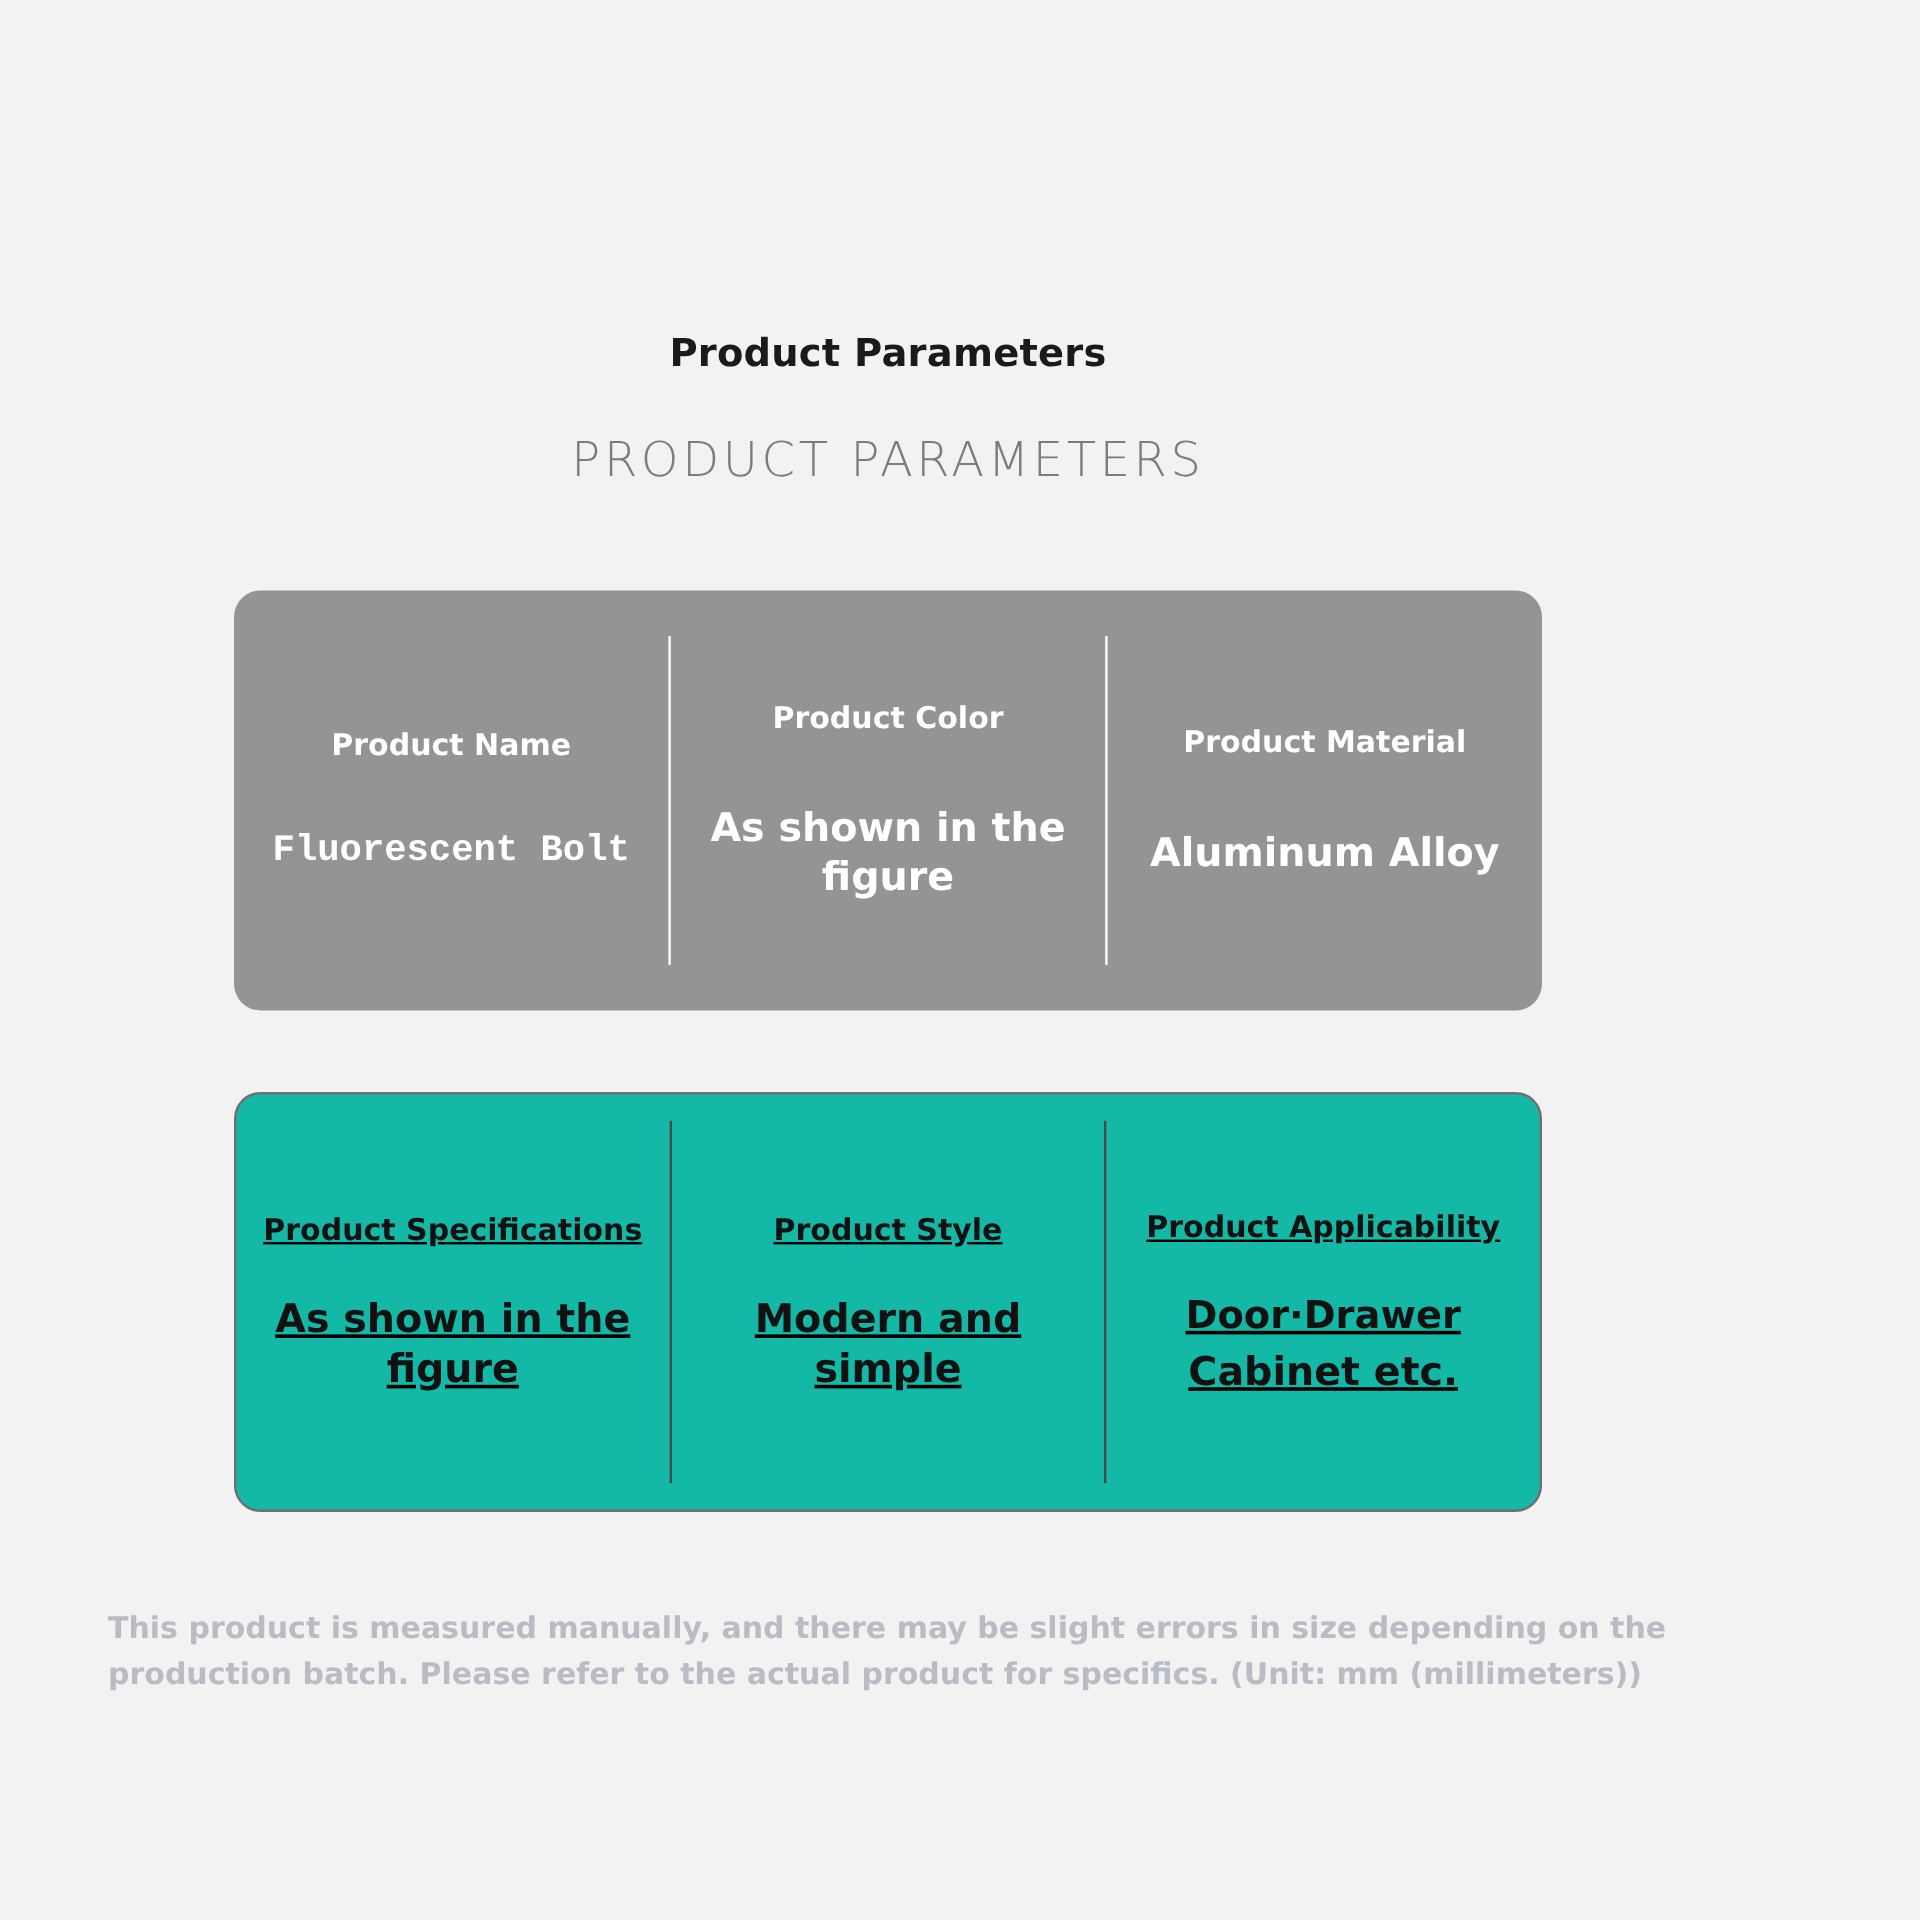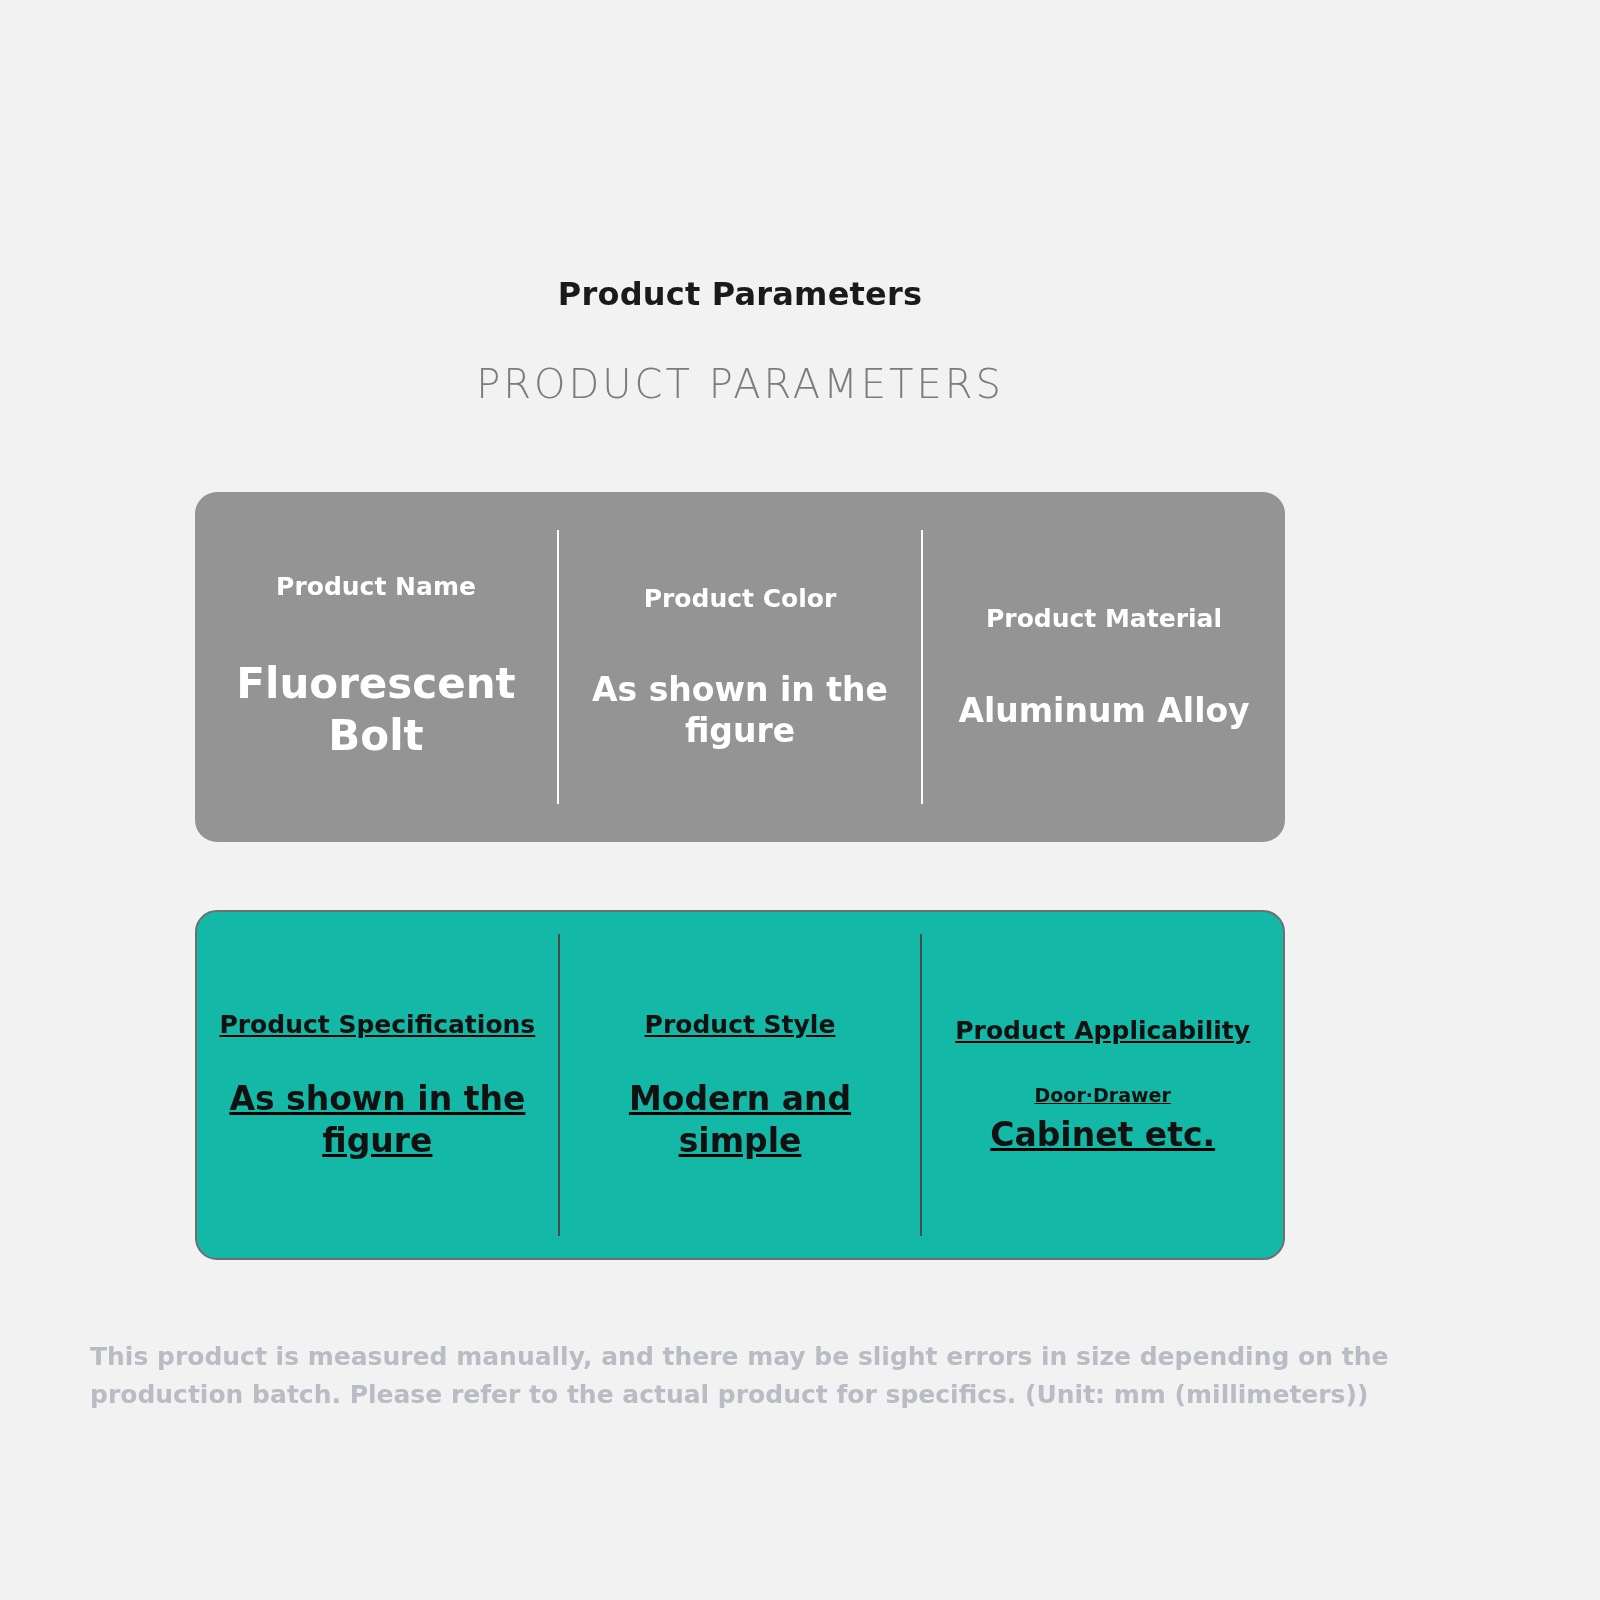--- a/index.html
+++ b/index.html
@@ -93,25 +93,25 @@
     line-height: 1.25;
   }
   .cell-value {
     font-size: 33px;
     font-weight: bold;
     line-height: 1.25;
   }
 
   .card-filled .cell-label { color: #ffffff; margin-bottom: 55px; }
   .card-filled .cell-value { color: #ffffff; }
-  .card-filled .cell-value.small { font-size: 42px; }
+  .card-filled .cell-value.small { font-size: 31px; font-family: Liberation Mono, monospace; }
 
   .card-outlined .cell-label { color: #111111; margin-bottom: 38px; }
   .card-outlined .cell-value { color: #111111; }
-  .card-outlined .cell-value.line-a { font-size: 19px; margin-bottom: 6px; }
+  .card-outlined .cell-value.line-a { font-size: 32px; margin-bottom: 6px; }
   .card-outlined .cell-value.line-b { font-size: 33px; }
 
   .footnote {
     margin: 78px auto 0;
     width: 1300px;
     text-align: left;
     color: #b9bcc4;
     font-size: 25px;
     font-weight: bold;
     line-height: 1.5;

